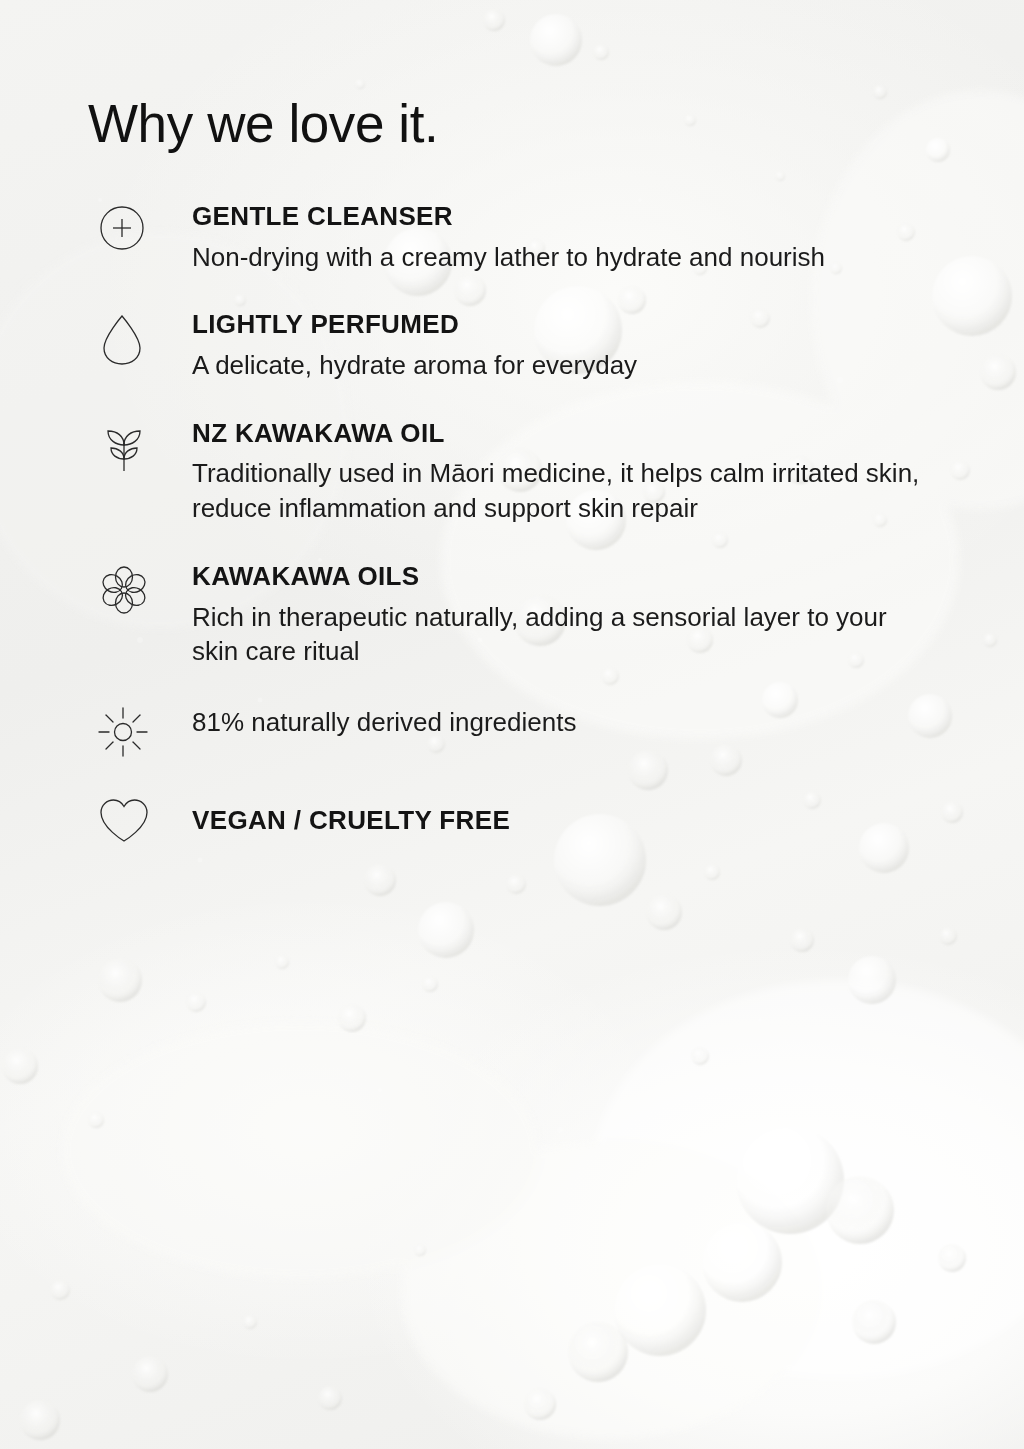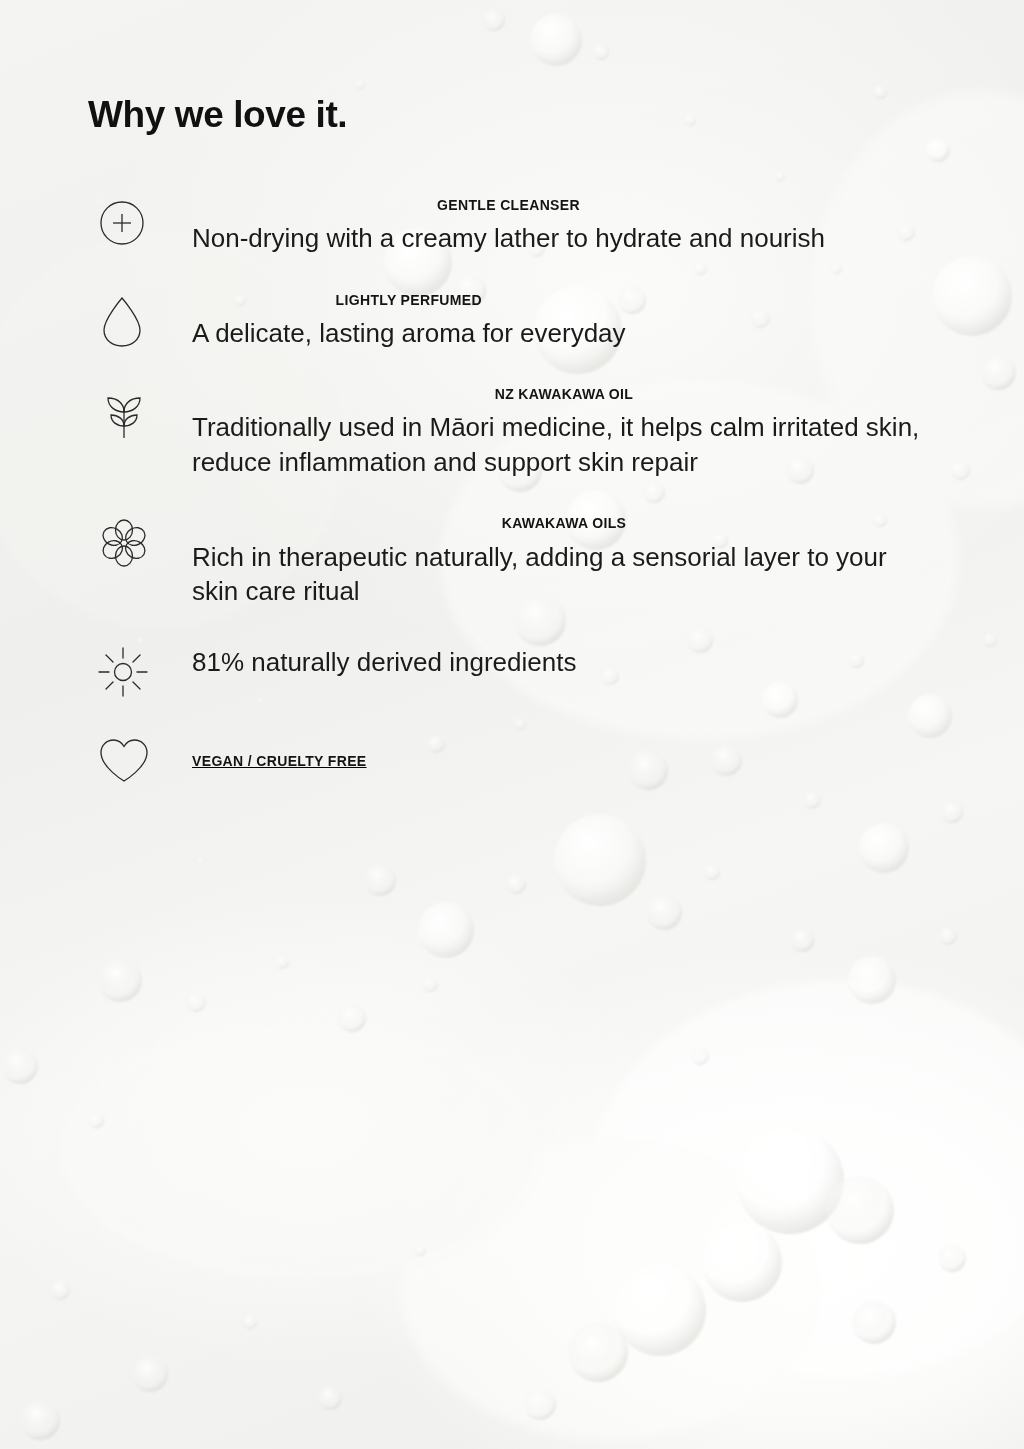--- a/index.html
+++ b/index.html
@@ -29,58 +29,57 @@
   #bg svg { position: absolute; inset: 0; width: 100%; height: 100%; display: block; }
 
   
   .content {
     position: relative;
     z-index: 2;
     padding: 96px 88px 0 88px;
     box-sizing: border-box;
   }
   h1.title {
-    font-size: 37px;
-    font-weight: 700;
+    font-size: 53px;
+    font-weight: 400;
     letter-spacing: -0.4px;
     color: #111111;
-    margin: 0 0 60px 0;
+    margin: 0 0 48px 0;
     line-height: 1.05;
   }
 
   .feature-list { display: block; }
 
   .feature {
     display: flex;
     align-items: flex-start;
     margin-bottom: 34px;
   }
-  .feature:last-child { margin-bottom: 0; text-decoration: underline; }
+  .feature:last-child { margin-bottom: 0; }
 
   .icon-wrap {
     width: 104px;
     min-width: 104px;
     display: flex;
     justify-content: flex-start;
     padding-left: 8px;
     box-sizing: border-box;
     padding-top: 2px;
   }
   .icon-wrap svg { display: block; }
 
   .feature-text { padding-top: 2px; }
 
   .feature-heading {
-    font-size: 14px;
+    font-size: 26px;
     font-weight: 700;
     letter-spacing: 0.35px;
     color: #141414;
     margin: 0 0 8px 0;
     line-height: 1.15;
-    text-align: center;
   }
   .feature-desc {
     font-size: 26px;
     font-weight: 400;
     color: #1b1b1b;
     margin: 0;
     line-height: 1.33;
     max-width: 760px;
   }
   .feature.no-desc .feature-heading { margin-bottom: 0; }
@@ -240,21 +239,21 @@
     </div>
 
     <div class="feature">
       <div class="icon-wrap">
         <svg width="52" height="58" viewBox="0 0 52 58" fill="none" stroke="#2a2a2a" stroke-width="1.3">
           <path d="M26 6 C26 6 8 27 8 38 C8 48 16.5 54 26 54 C35.5 54 44 48 44 38 C44 27 26 6 26 6 Z"></path>
         </svg>
       </div>
       <div class="feature-text">
         <p class="feature-heading">LIGHTLY PERFUMED</p>
-        <p class="feature-desc">A delicate, lasting aroma for everyday</p>
+        <p class="feature-desc">A delicate, hydrate aroma for everyday</p>
       </div>
     </div>
 
     <div class="feature">
       <div class="icon-wrap">
         <svg width="56" height="58" viewBox="0 0 56 58" fill="none" stroke="#2a2a2a" stroke-width="1.3">
           <path d="M28 52 L28 24"></path>
           <path d="M28 26 C20 26 12 21 12 12 C21 12 28 17 28 26 Z"></path>
           <path d="M28 26 C36 26 44 21 44 12 C35 12 28 17 28 26 Z"></path>
           <path d="M28 40 C21 40 15 36 15 29 C22 29 28 33 28 40 Z"></path>

